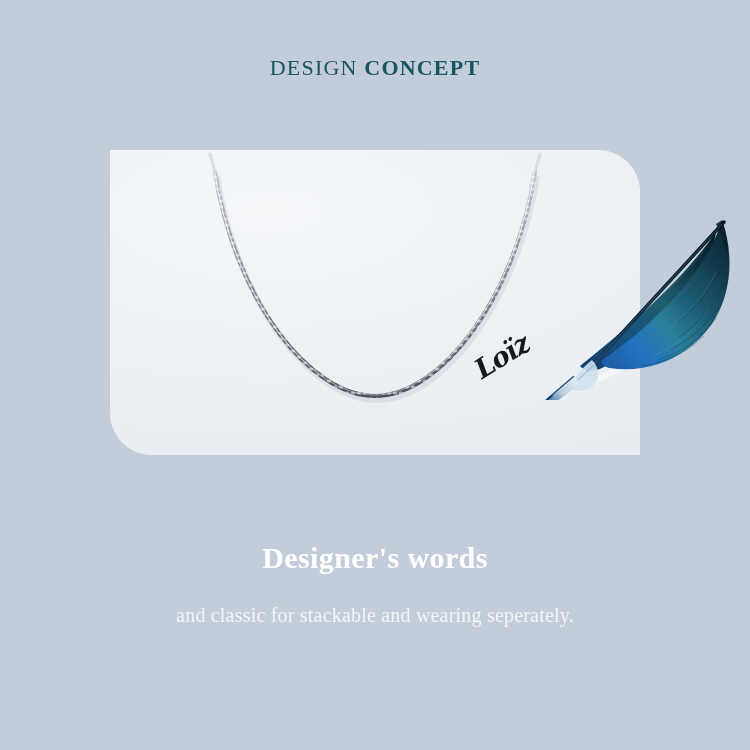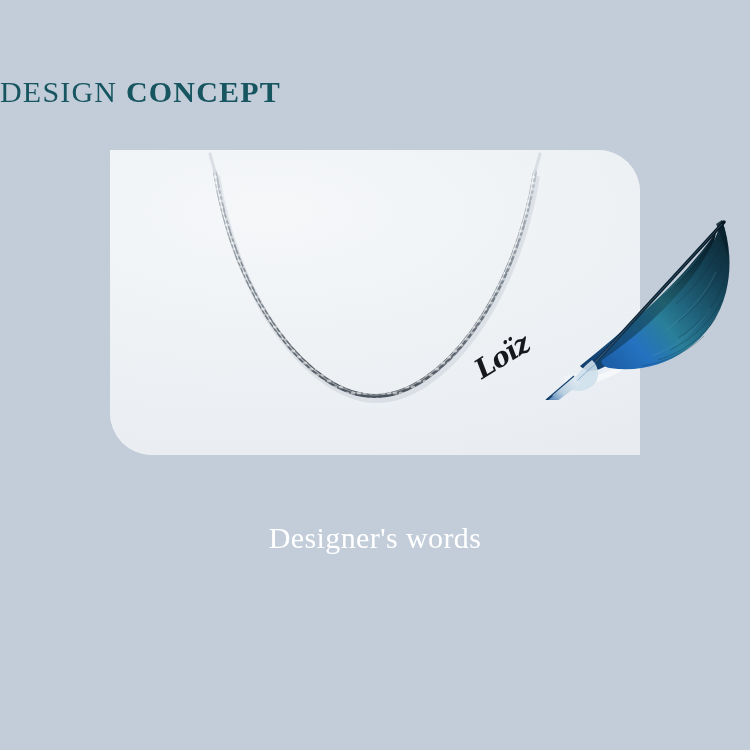--- a/index.html
+++ b/index.html
@@ -20,27 +20,27 @@
     background: #c3cdda;
     overflow: hidden;
   }
 
   
   .page-title {
     position: absolute;
     top: 50px;
     left: 0;
     width: 750px;
-    font-family: "Liberation Serif", serif;
-    font-size: 30px;
+    text-align: center;
+    font-family: "Liberation Serif", serif;
+    font-size: 22px;
     letter-spacing: 1.2px;
     color: #175560;
     line-height: 36px;
     white-space: nowrap;
-    margin-top: 24px;
   }
   .page-title .title-regular { font-weight: 400; }
   .page-title .title-bold { font-weight: 700; }
 
   
   .product-card {
     position: absolute;
     left: 110px;
     top: 150px;
     width: 530px;
@@ -105,24 +105,25 @@
   .designer-block {
     position: absolute;
     left: 0;
     top: 518px;
     width: 750px;
     text-align: center;
   }
   .designer-heading {
     font-family: "Liberation Serif", serif;
     font-size: 30px;
-    font-weight: 400;
+    font-weight: 700;
     color: #ffffff;
     line-height: 40px;
     letter-spacing: 0.4px;
+    margin-top: 20px;
   }
   .designer-lines {
     margin-top: 20px;
   }
   .designer-line {
     font-family: "Liberation Serif", serif;
     font-size: 20px;
     font-weight: 400;
     color: #f2f5f8;
     line-height: 34px;
@@ -245,16 +246,17 @@
     <path d="M34,184 C42,176 50,168 56,164" fill="none" stroke="#6fa0c4" stroke-width="1" opacity="0.7"></path>
 
     <path d="M6,200 L34,176 L40,184 L12,205 Z" fill="url(#nibG)"></path>
     <path d="M6,200 L34,176" fill="none" stroke="#12406e" stroke-width="1.1"></path>
     <path d="M2,204 L12,196" fill="none" stroke="#123a63" stroke-width="1.6" stroke-linecap="round"></path>
   </svg>
 
   <div class="designer-block">
     <div class="designer-heading">Designer's words</div>
     <div class="designer-lines">
+      <div class="designer-line">and classic for stackable and wearing seperately.</div>
     </div>
   </div>
 
 </div>
 
 </body></html>

